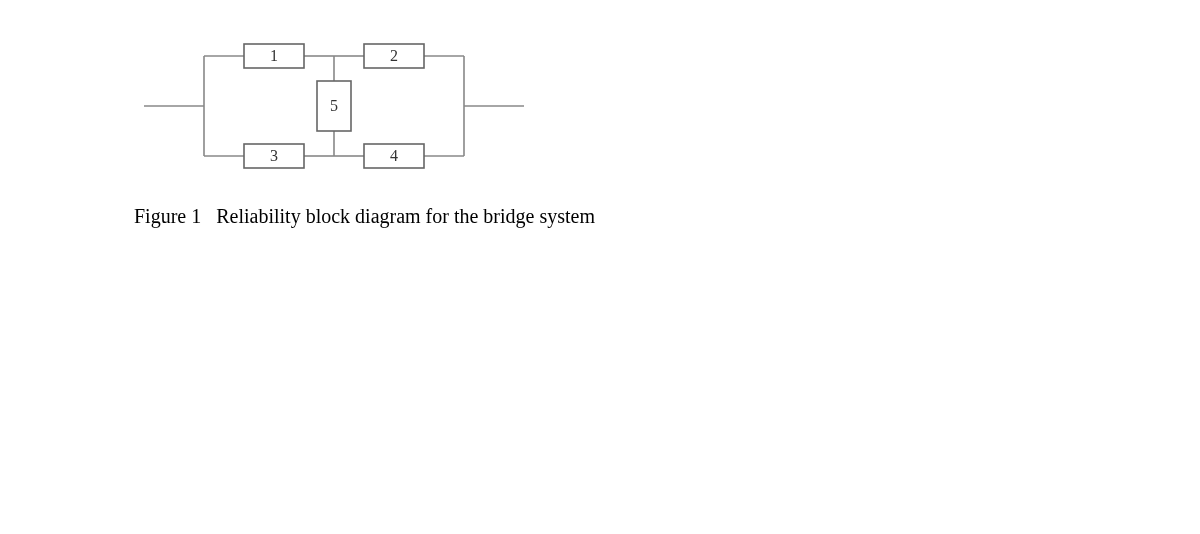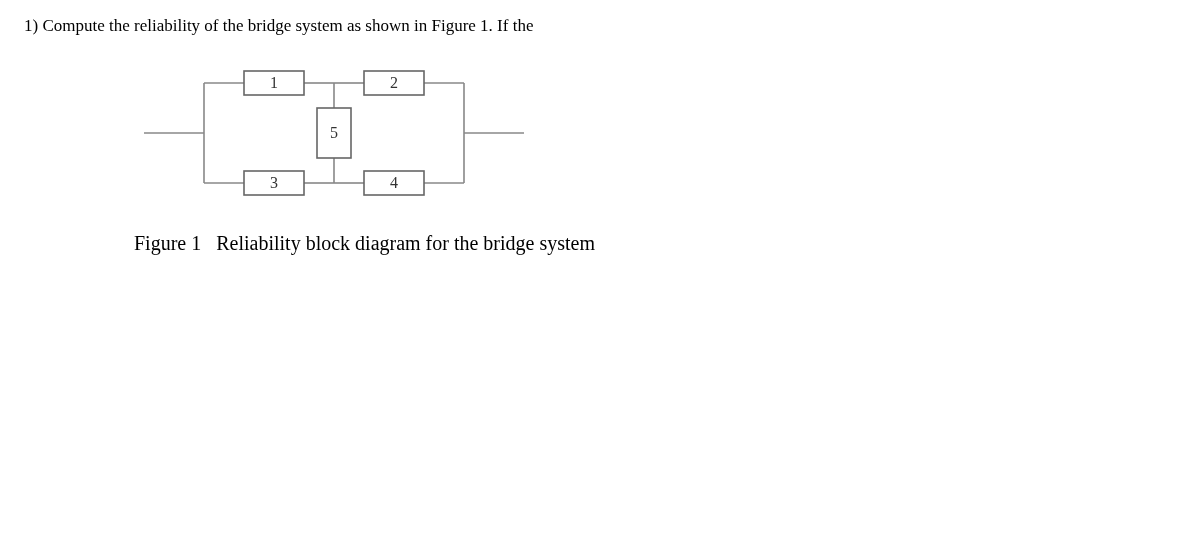--- a/index.html
+++ b/index.html
@@ -39,21 +39,20 @@
     .caption {
       margin-top: 14px;
       margin-left: 110px;
       font-size: 20px;
     }
   </style>
 </head>
 <body>
 
 <div class="question-text">
-  <div>1) Compute the reliability of the bridge system as shown in Figure 1. If the</div>
 </div>
 
 <div class="diagram-wrap">
   <svg width="380" height="160" viewBox="0 0 380 160">
 
     <defs></defs>
     <g stroke="#888" stroke-width="1.6" fill="none">
 
       <line x1="0" y1="80" x2="60" y2="80"></line>
 

